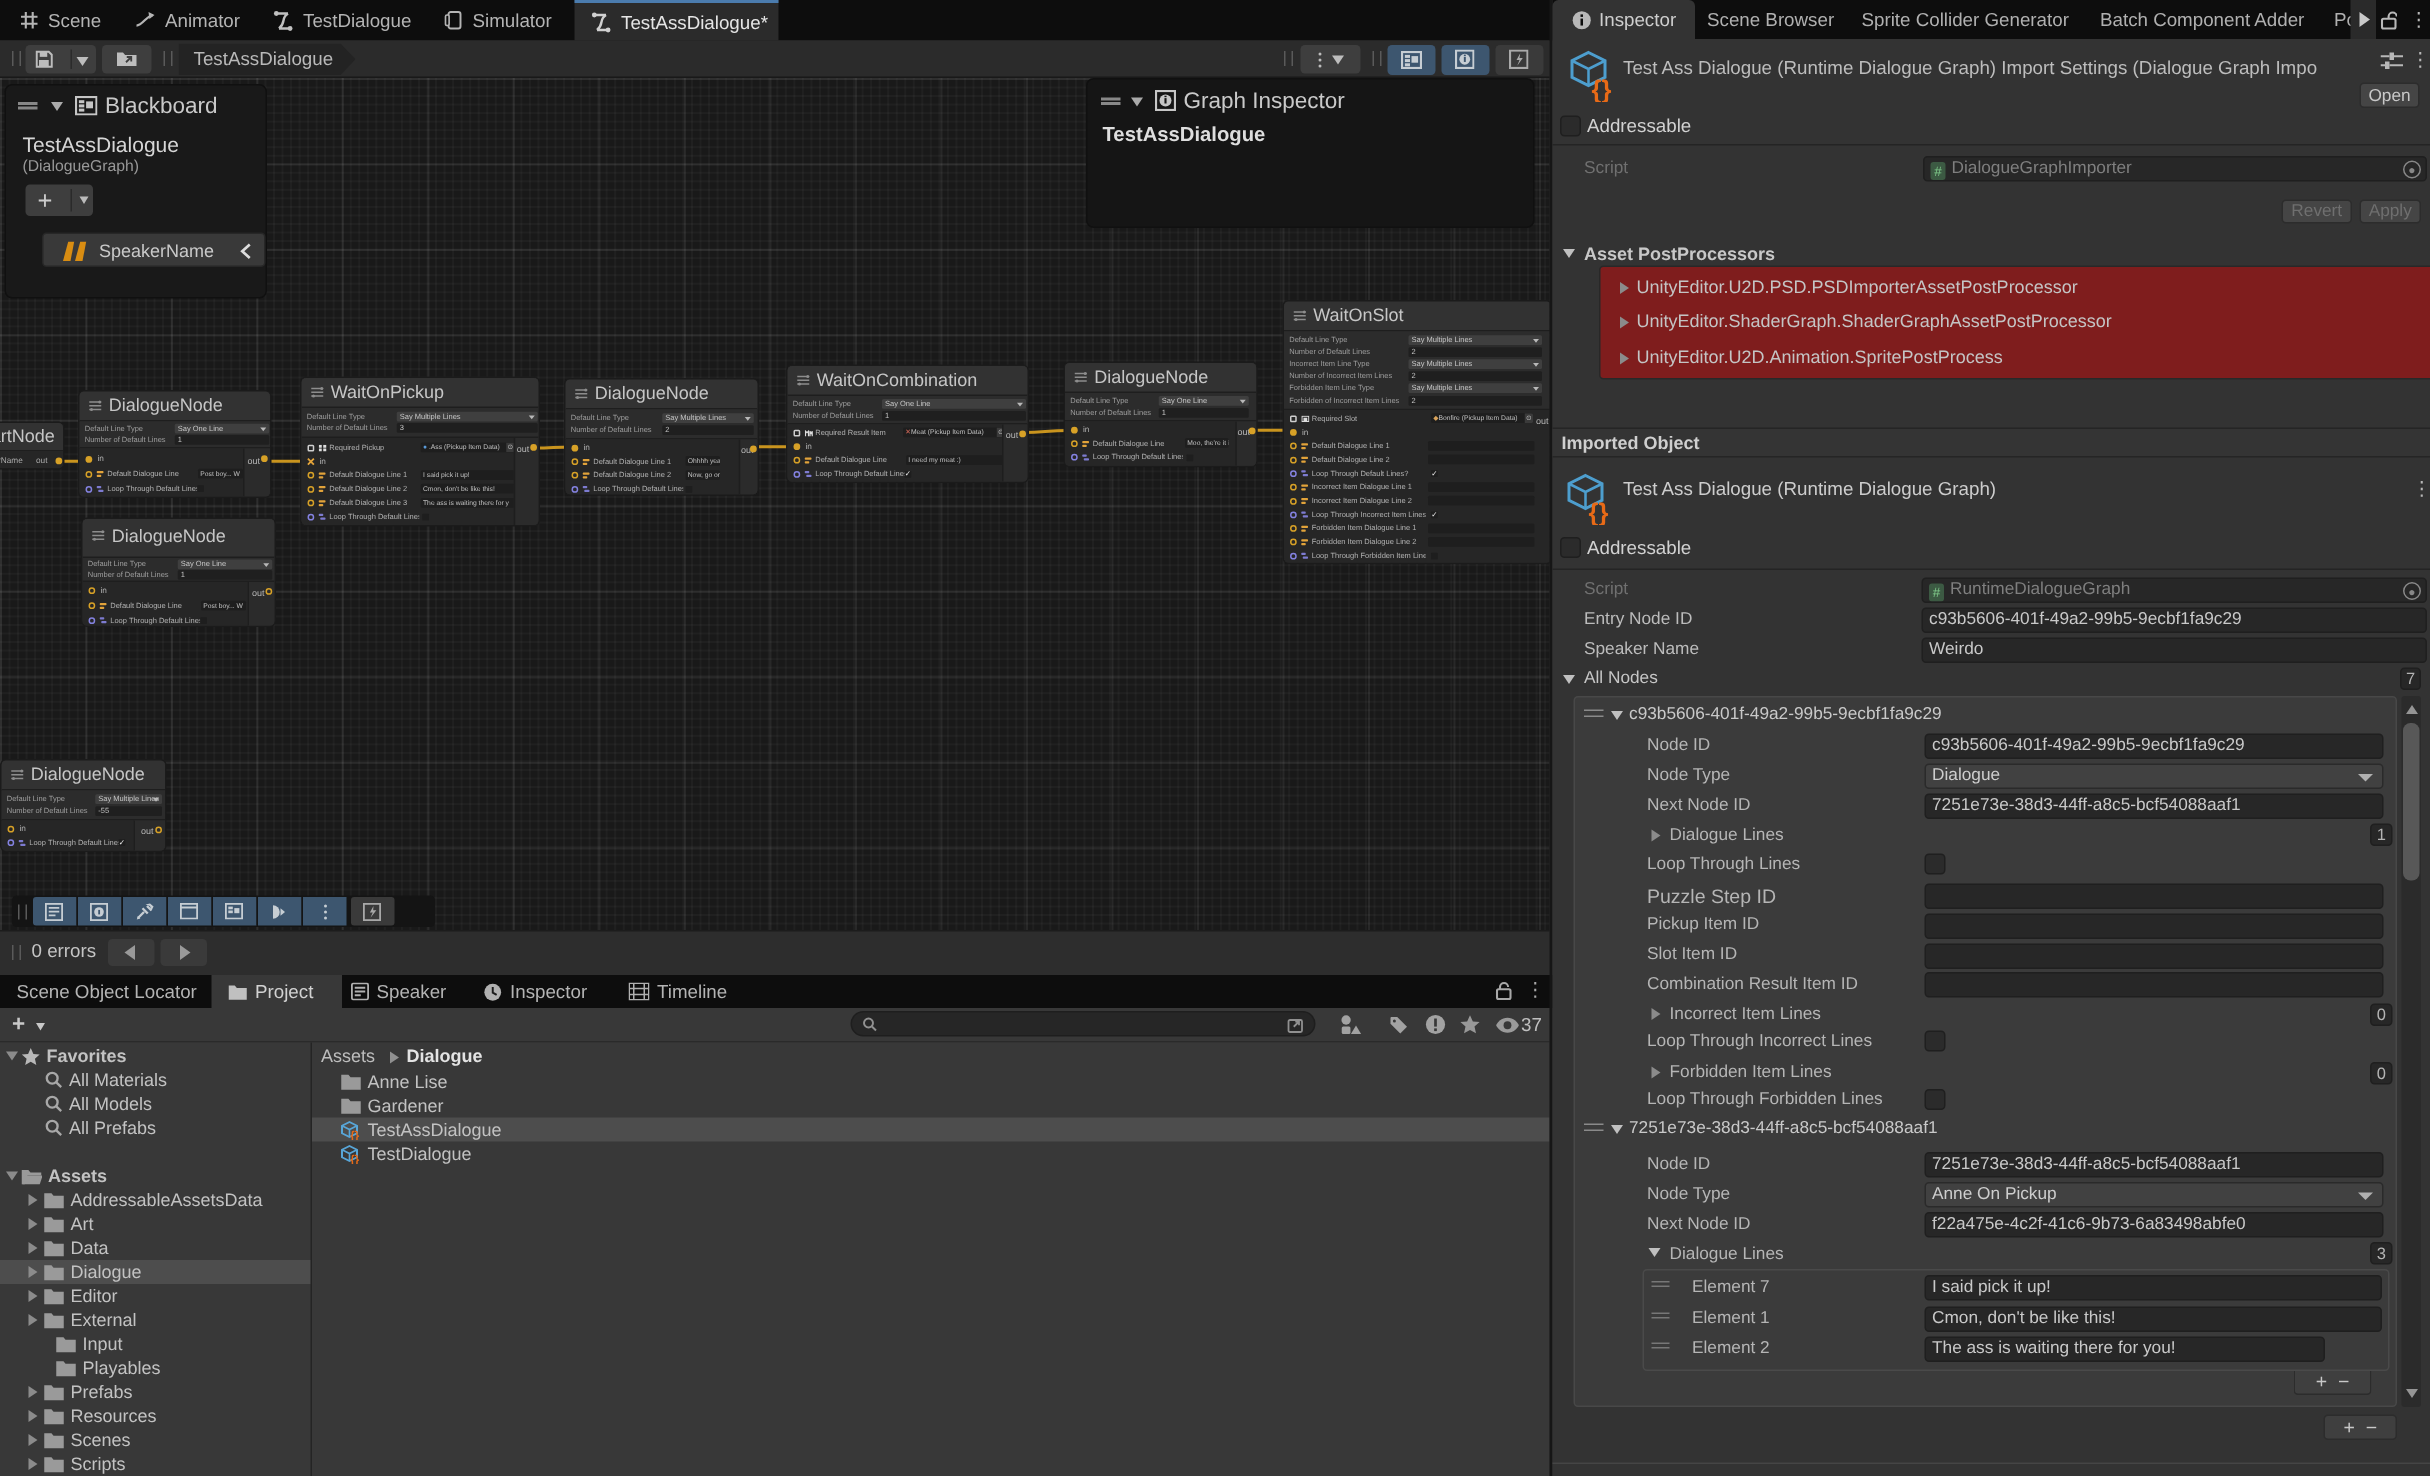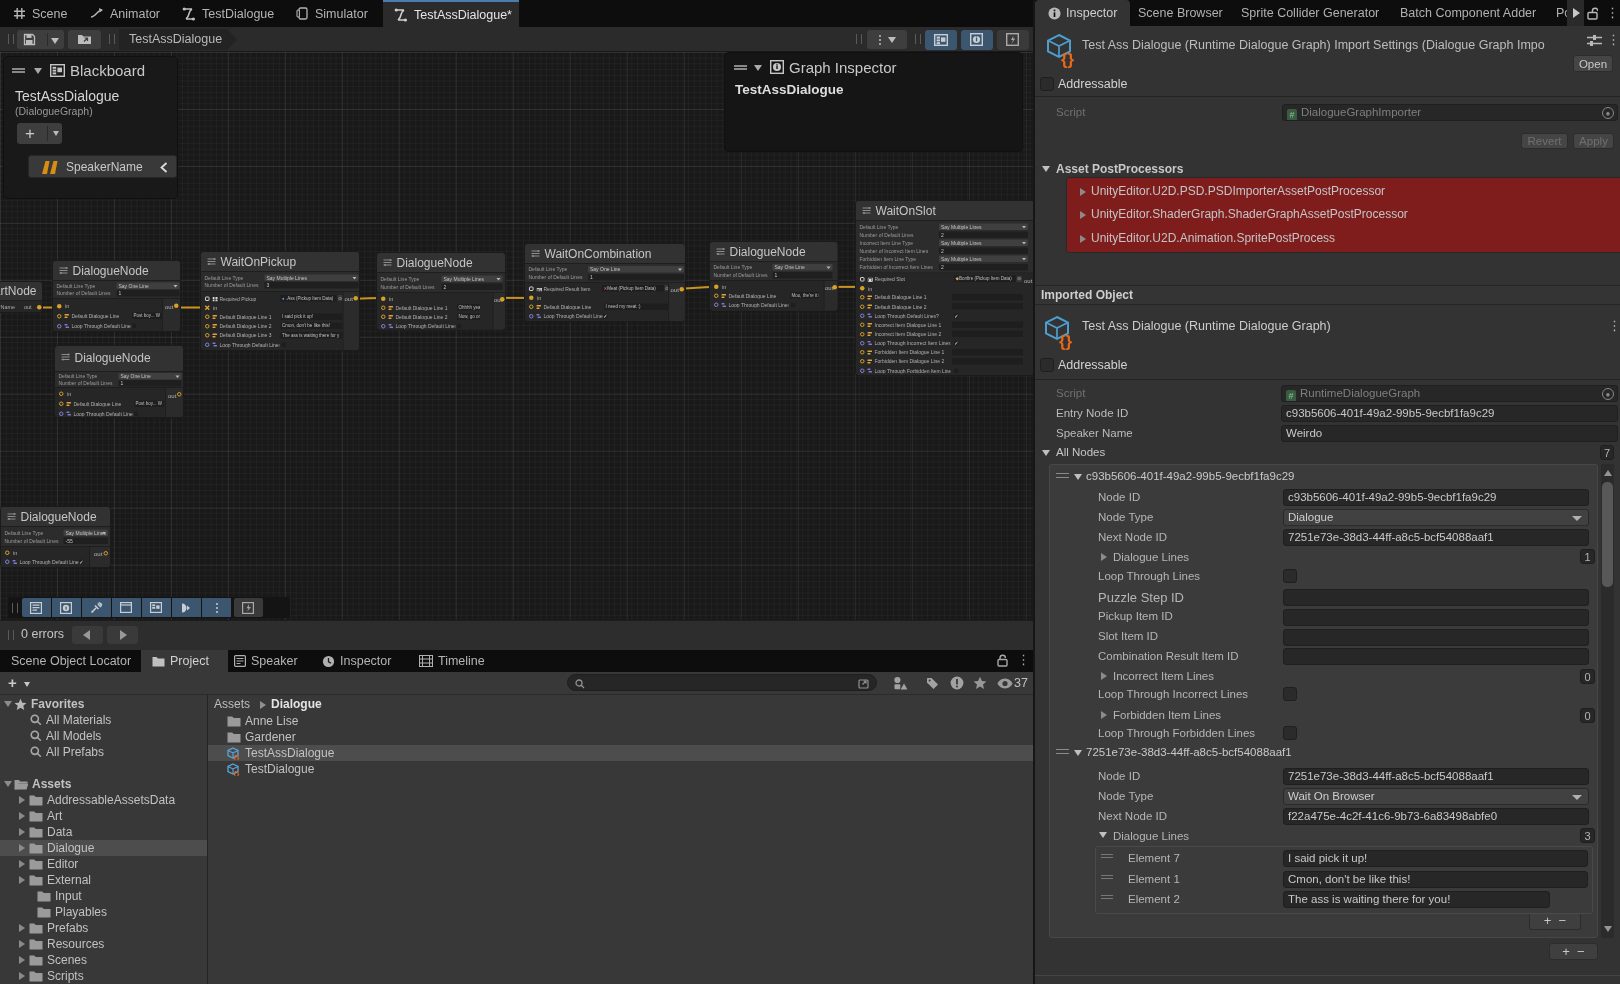--- a/index.html
+++ b/index.html
@@ -1049,21 +1049,21 @@
 <div style="position:absolute;left:78px;top:709px;font-size:11.5px;color:#b5b5b5">Forbidden Item Lines</div>
 <div class="badge" style="position:absolute;left:545px;top:708px;width:15px;height:15px;line-height:14px">0</div>
 <div style="position:absolute;left:63px;top:727px;font-size:11.5px;color:#b5b5b5">Loop Through Forbidden Lines</div>
 <div class="cb" style="position:absolute;left:248px;top:726px"></div>
 <div style="position:absolute;left:21px;top:749px;width:13px;height:5px;border-top:1px solid #8a8a8a;border-bottom:1px solid #8a8a8a"></div>
 <div class="tri-d" style="position:absolute;left:39px;top:750px;border-top-color:#c0c0c0"></div>
 <div style="position:absolute;left:51px;top:746px;font-size:11.5px;color:#c9c9c9">7251e73e-38d3-44ff-a8c5-bcf54088aaf1</div>
 <div style="position:absolute;left:63px;top:770px;font-size:11.5px;color:#b5b5b5">Node ID</div>
 <div class="fld" style="position:absolute;left:248px;top:768px;width:306px">7251e73e-38d3-44ff-a8c5-bcf54088aaf1</div>
 <div style="position:absolute;left:63px;top:790px;font-size:11.5px;color:#b5b5b5">Node Type</div>
-<div class="drop" style="position:absolute;left:248px;top:788px;width:306px">Wait On Browser</div>
+<div class="drop" style="position:absolute;left:248px;top:788px;width:306px">Anne On Pickup</div>
 <div style="position:absolute;left:63px;top:810px;font-size:11.5px;color:#b5b5b5">Next Node ID</div>
 <div class="fld" style="position:absolute;left:248px;top:808px;width:306px">f22a475e-4c2f-41c6-9b73-6a83498abfe0</div>
 <div class="tri-d" style="position:absolute;left:64px;top:832px;border-top-color:#c0c0c0"></div>
 <div style="position:absolute;left:78px;top:830px;font-size:11.5px;color:#b5b5b5">Dialogue Lines</div>
 <div class="badge" style="position:absolute;left:545px;top:828px;width:15px;height:15px;line-height:14px">3</div>
 <div style="position:absolute;left:60px;top:846px;width:498px;height:68px;border:1px solid #4a4a4a;border-radius:3px"></div>
 <div style="position:absolute;left:66px;top:854px;width:12px;height:4px;border-top:1px solid #777;border-bottom:1px solid #777"></div>
 <div style="position:absolute;left:93px;top:852px;font-size:11.5px;color:#b5b5b5">Element 7</div>
 <div class="fld" style="position:absolute;left:248px;top:850px;width:305px">I said pick it up!</div>
 <div style="position:absolute;left:66px;top:875px;width:12px;height:4px;border-top:1px solid #777;border-bottom:1px solid #777"></div>

